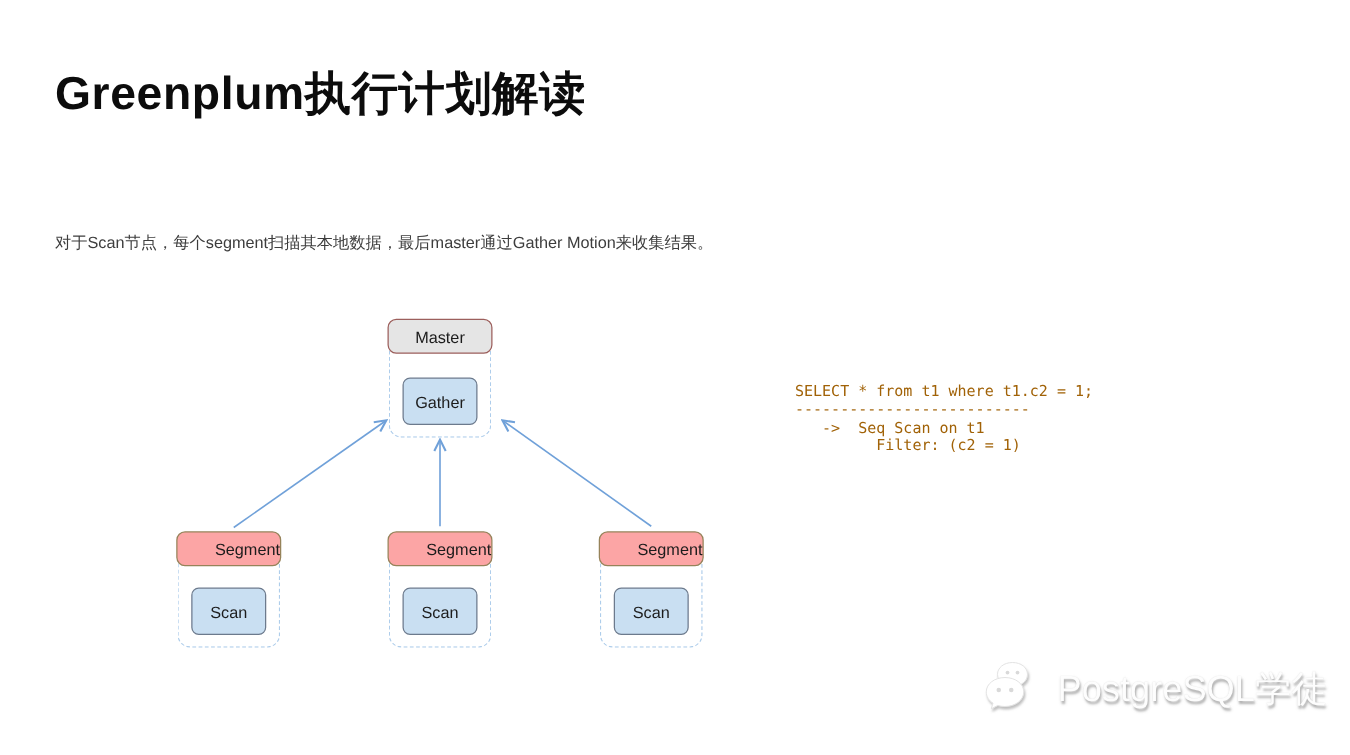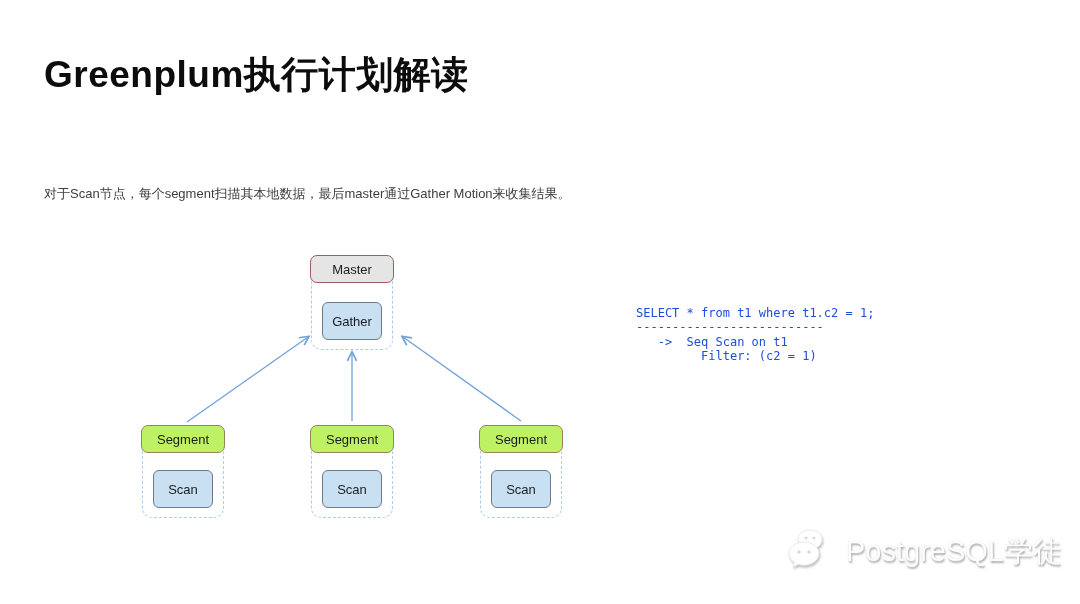--- a/index.html
+++ b/index.html
@@ -42,22 +42,23 @@
     font-size: 13px;
     color: #1c1c1c;
     border-radius: 7px;
     width: 84px; height: 28px;
   }
   .master-header {
     background: #e5e5e5;
     border: 1.5px solid #9c5f5c;
   }
   .segment-header {
-    background: #bef264;
+    background: #fca5a5;
     border: 1.5px solid #96835a;
+    justify-content: flex-end;
   }
   .operator-box {
     position: absolute;
     z-index: 2;
     display: flex;
     align-items: center;
     justify-content: center;
     font-size: 13px;
     color: #1c1c1c;
     width: 60px; height: 38px;
@@ -71,21 +72,21 @@
     z-index: 3;
     pointer-events: none;
   }
   
   .code-block {
     position: absolute;
     left: 636px; top: 306px;
     font-family: "DejaVu Sans Mono", "Liberation Mono", monospace;
     font-size: 12px;
     line-height: 14.4px;
-    color: #1d4ed8;
+    color: #a16207;
   }
   .code-line { white-space: pre; }
   
   .watermark {
     position: absolute;
     left: 786px; top: 528px;
     display: flex;
     align-items: center;
   }
   .watermark-icon { width: 56px; height: 48px; }

